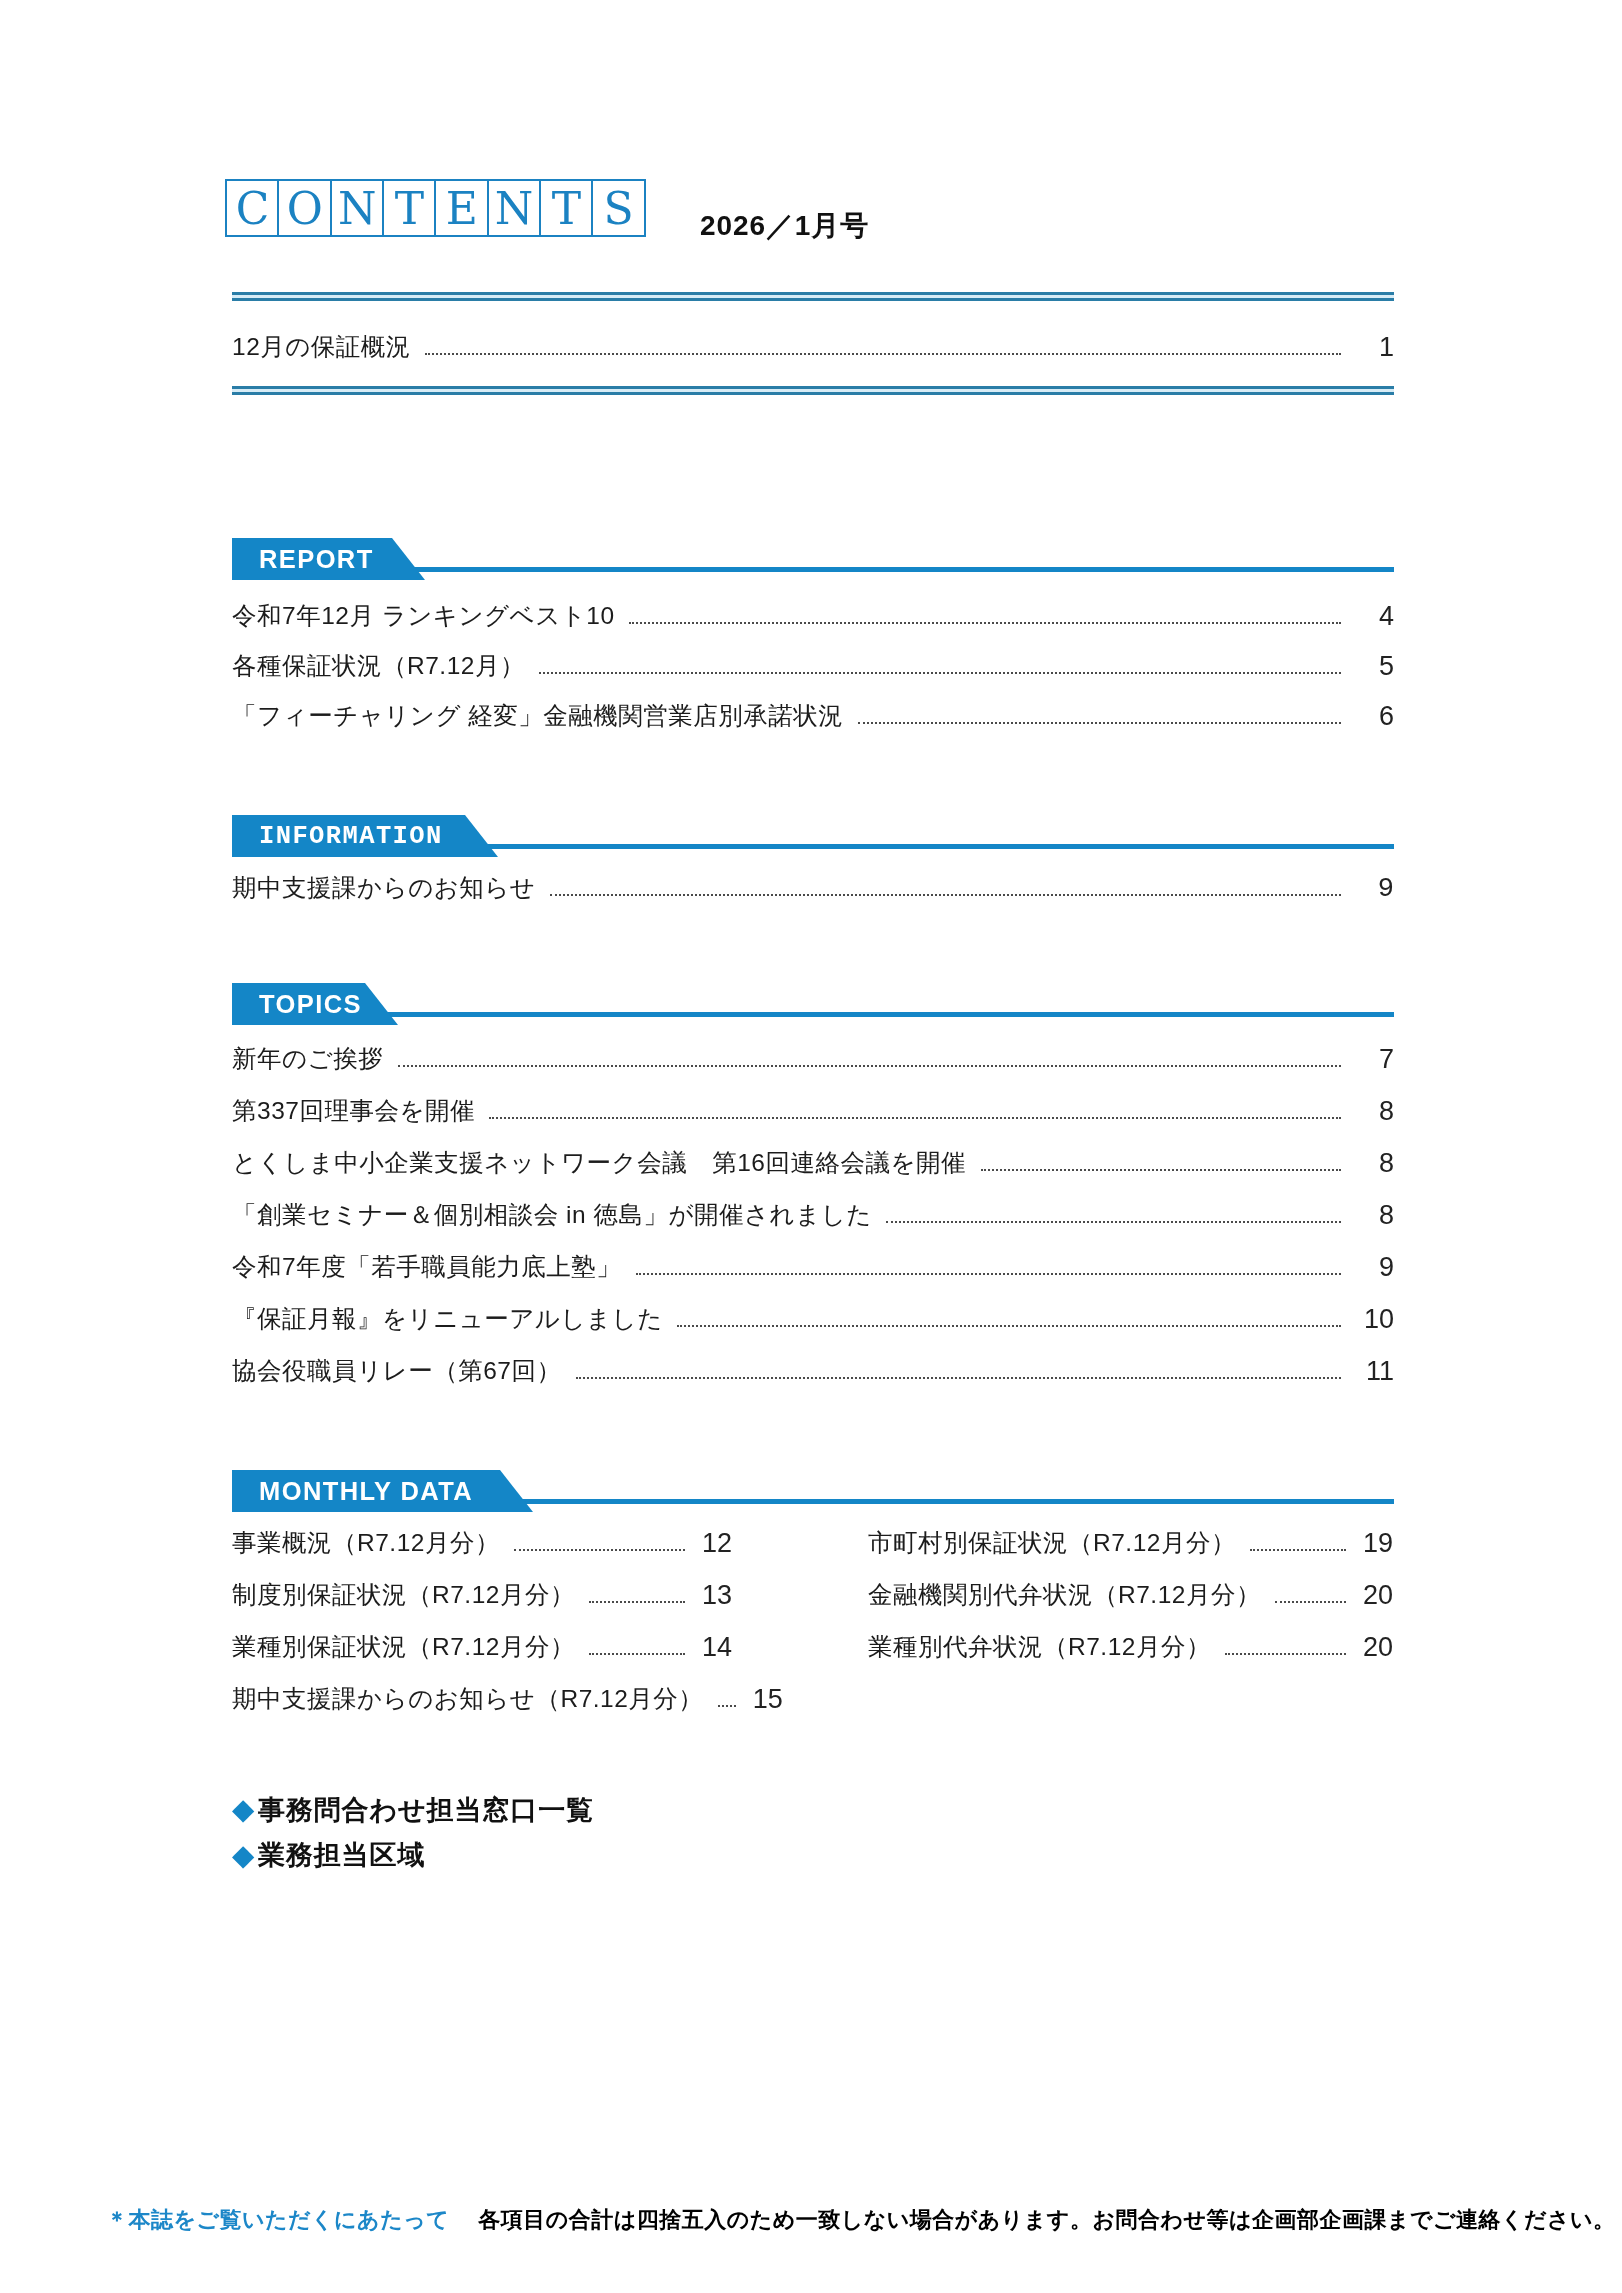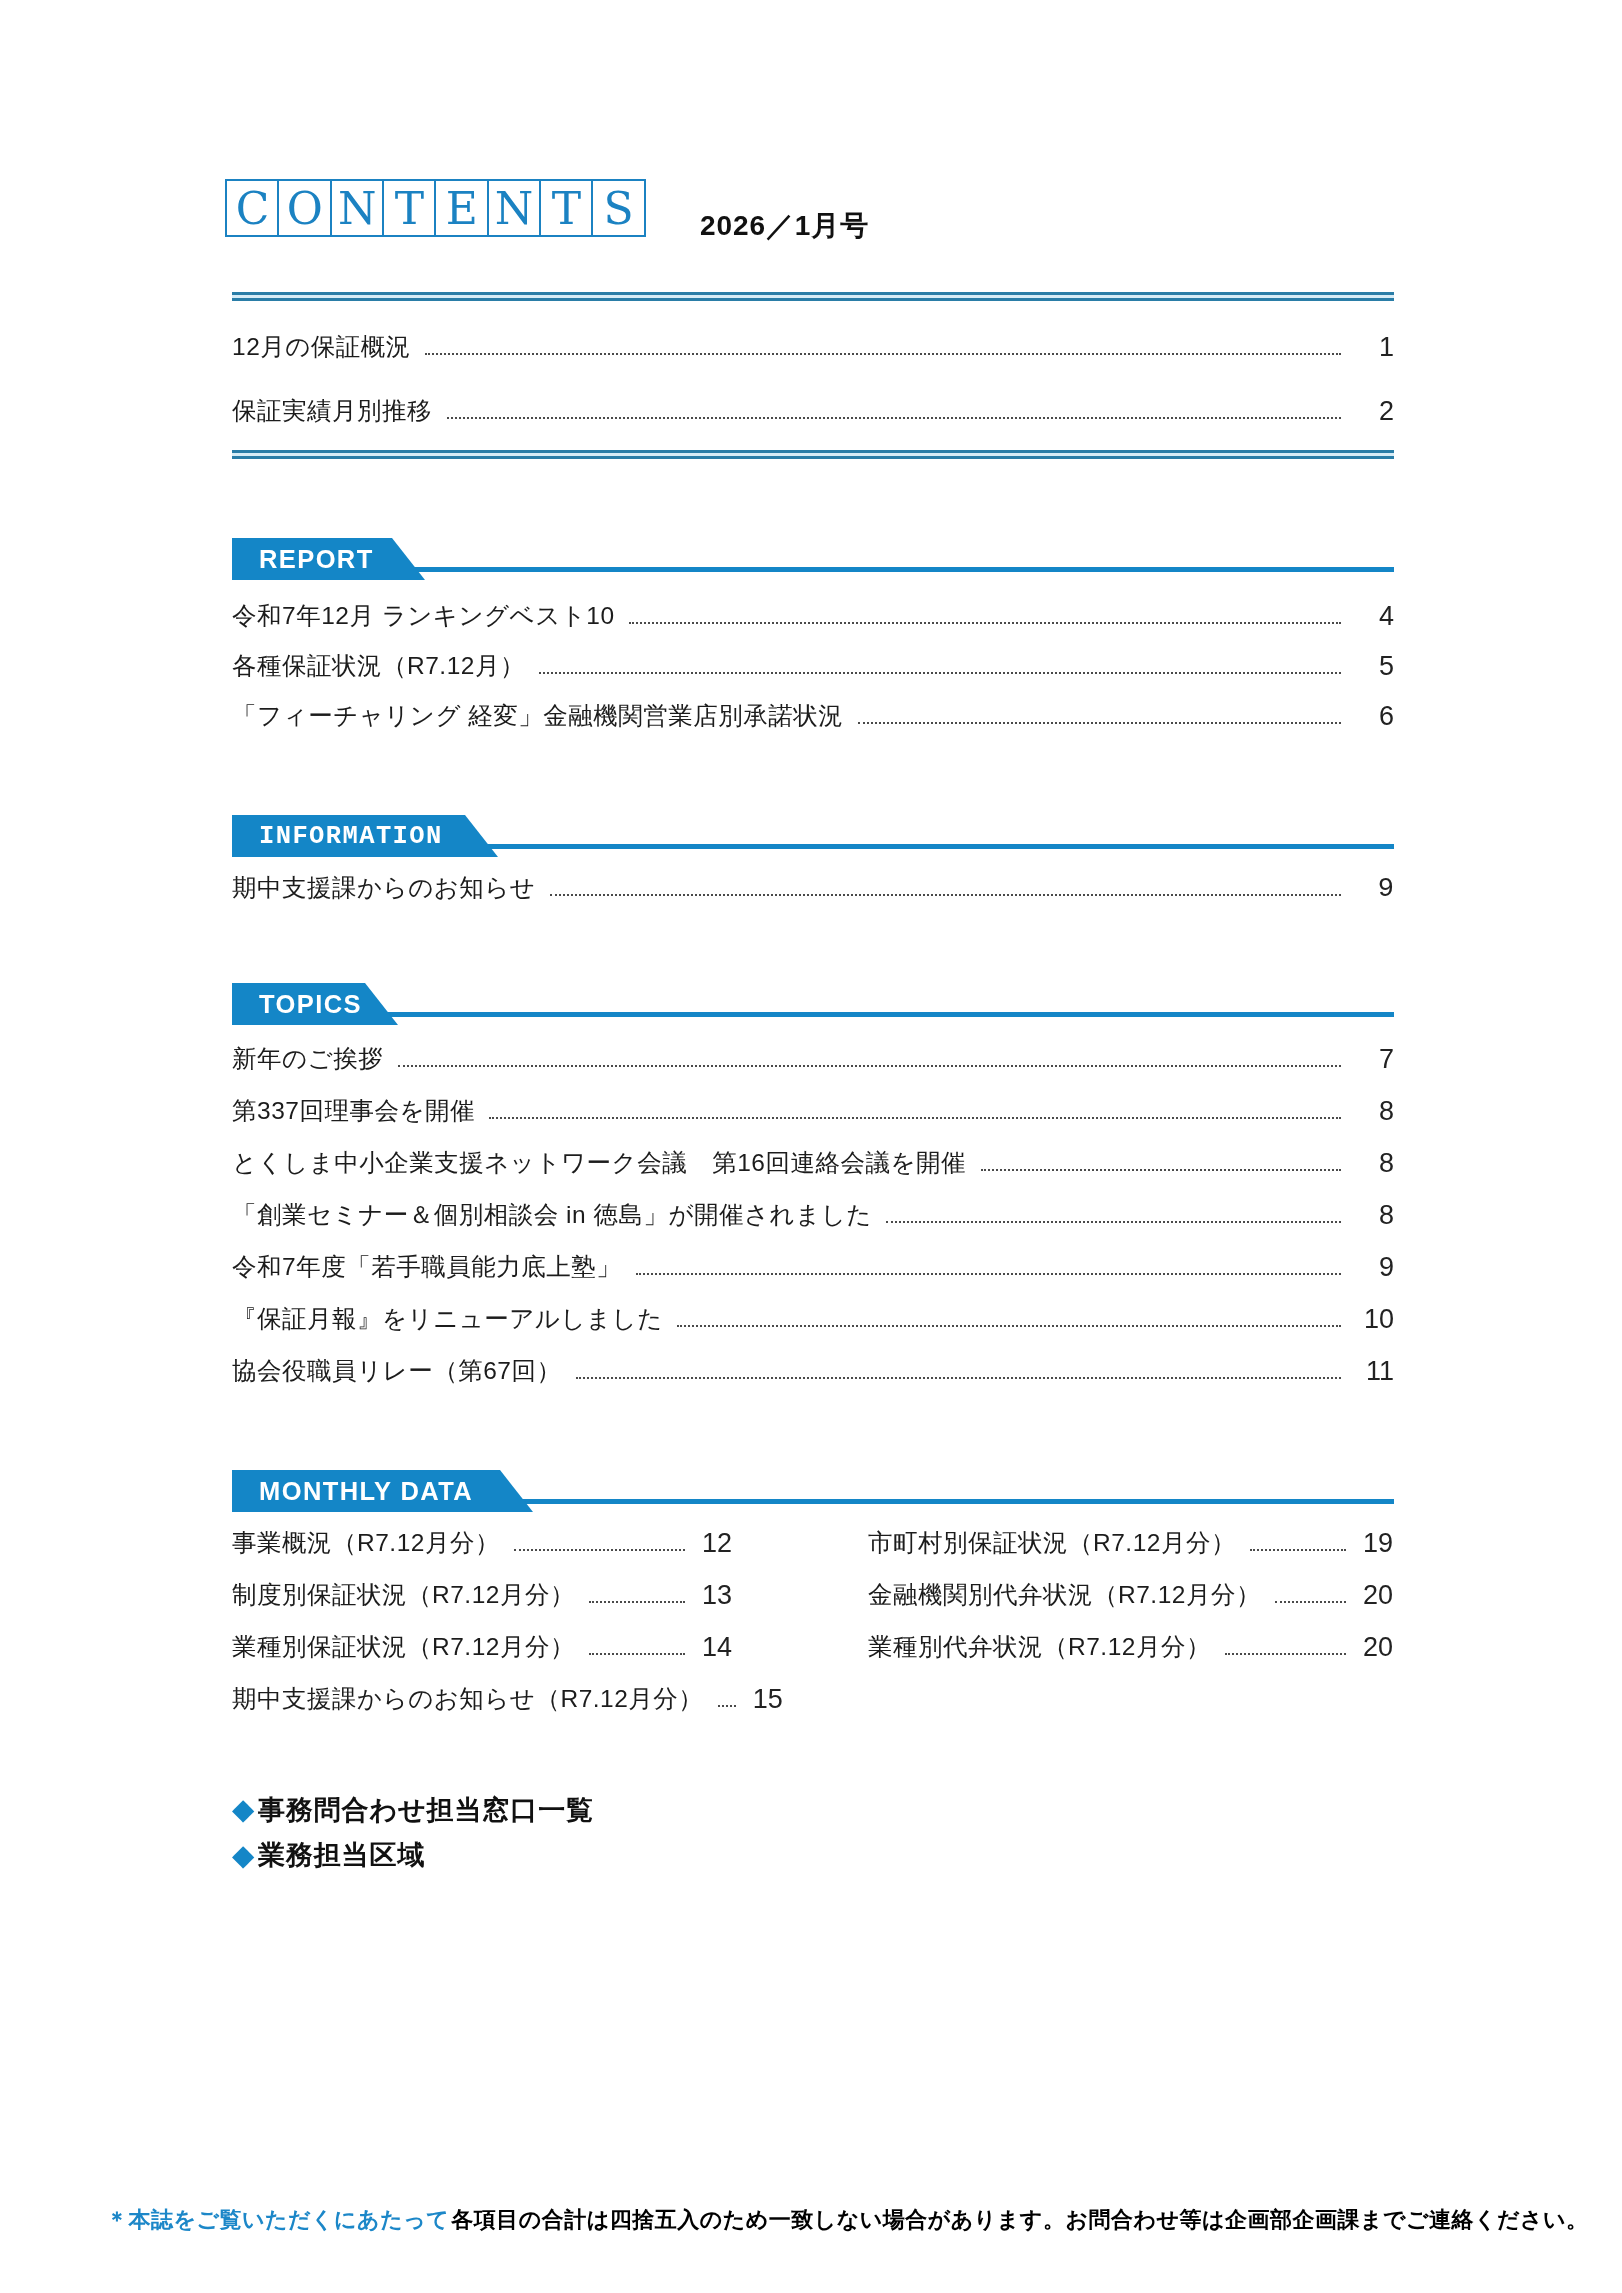--- a/index.html
+++ b/index.html
@@ -120,21 +120,21 @@
   .extra-label{
     font-size:27px;font-weight:bold;color:#111;letter-spacing:0.9px;white-space:nowrap;
   }
 
   
   #footer{
     position:absolute;left:106px;top:2205px;width:1455px;
     display:flex;align-items:baseline;white-space:nowrap;
   }
   .footer-lead{
-    color:#1c87c8;font-weight:bold;font-size:22px;margin-right:2px;letter-spacing:0.5px;
+    color:#1c87c8;font-weight:bold;font-size:22px;margin-right:29px;letter-spacing:0.5px;
   }
   .footer-text{
     color:#000000;font-size:22px;font-weight:600;letter-spacing:0.5px;
   }
 </style>
 </head>
 <body>
 
 <div class="page">
 
@@ -152,25 +152,20 @@
 
   <div id="block-overview">
     <div class="dbl-rule"></div>
     <div class="rows">
   <div class="toc-row">
     <span class="toc-label">12月の保証概況</span>
     <span class="leader"></span>
     <span class="toc-page">1</span>
   </div>
 
-  <div class="toc-row">
-    <span class="toc-label">保証実績月別推移</span>
-    <span class="leader"></span>
-    <span class="toc-page">2</span>
-  </div>
 </div>
     <div class="dbl-rule"></div>
   </div>
 
   <div class="section sec-report">
     <div class="banner-wrap">
       <div class="banner-rule"></div>
       <div class="banner">
         <span class="banner-title">REPORT</span>
       </div>

